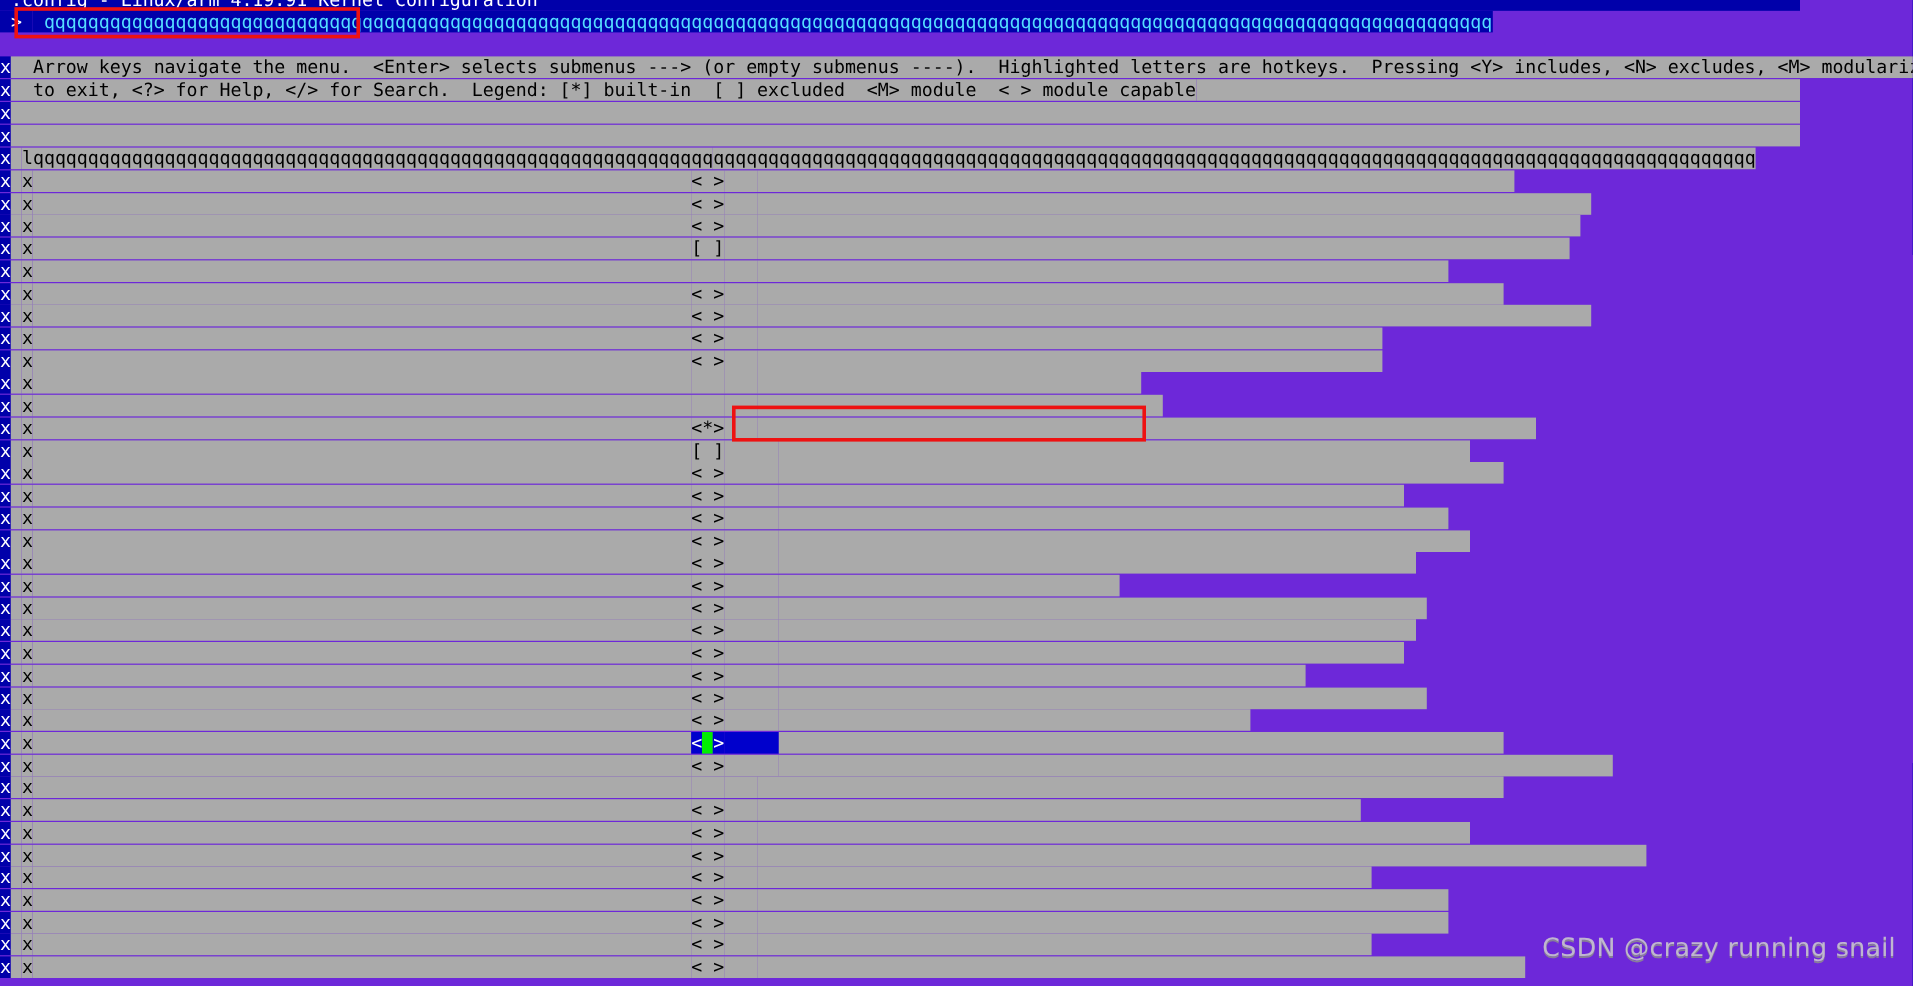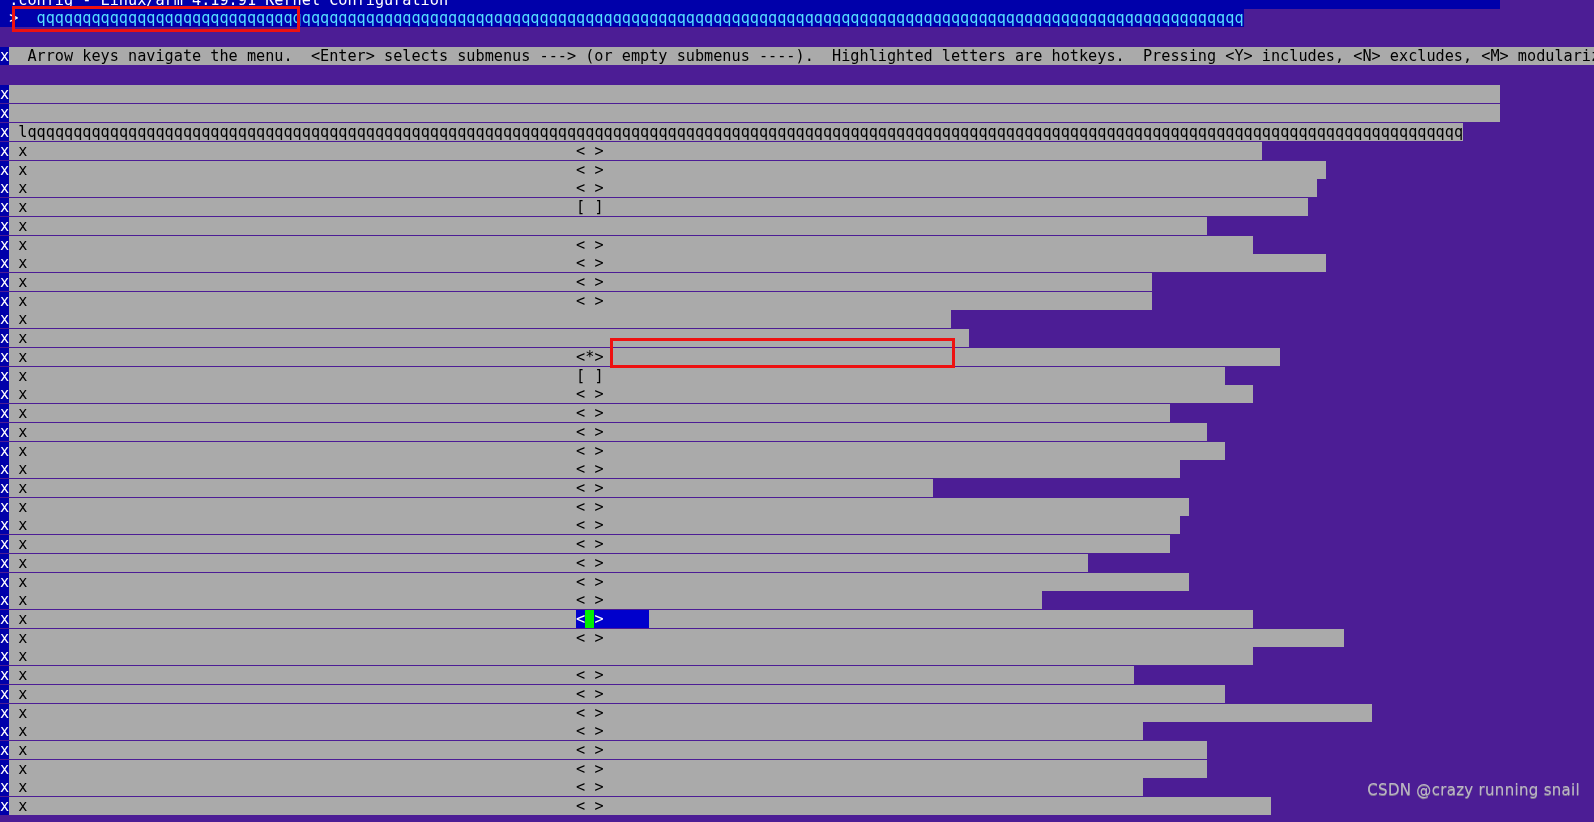--- a/index.html
+++ b/index.html
@@ -3,21 +3,21 @@
 <meta charset="utf-8">
 <style>
   html,body{margin:0;padding:0;background:#0000aa;}
   body{
     width:1594px;height:822px;overflow:hidden;position:relative;
     font-family:"DejaVu Sans Mono","Liberation Mono",monospace;
     font-size:15.2px;line-height:18.72px;
     -webkit-font-smoothing:none;
   }
   
-  #screen{position:absolute;inset:0;background:#4c1d95;}
+  #screen{position:absolute;inset:0;background:#6d28d9;}
   .row{
     position:absolute;left:0;width:1594px;height:18.72px;
     white-space:pre;letter-spacing:0;
   }
 
   
   .bg-blue   {background:#0000aa;}
   .c-white   {color:#ffffff;}
   .c-black   {color:#000000;}
   .c-blue    {color:#5555dd;}
@@ -37,33 +37,34 @@
 
   
   .annot{
     position:absolute;border:3px solid #ee1111;box-sizing:border-box;
     pointer-events:none;
   }
   
   #watermark{
     position:absolute;right:14px;bottom:22px;
     font-family:"DejaVu Sans","Liberation Sans",sans-serif;
-    font-size:15px;color:#cfcfcf;opacity:.85;
+    font-size:21px;color:#cfcfcf;opacity:.85;
     text-shadow:0 1px 0 #8d8d8d;
     letter-spacing:.3px;
     margin-top:16px;
   }
 </style>
 </head>
 <body>
 
 <div id="screen">
     <div class="row" style="top: -9px;"><span class="titlebar"> .config - Linux/arm 4.19.91 Kernel Configuration                                                                                                                   </span></div>
     <div class="row" style="top: 9px;"><span class="titlebar"> &gt; </span><span class="crumb"></span><span class="crumb"> qqqqqqqqqqqqqqqqqqqqqqqqqqqqqqqqqqqqqqqqqqqqqqqqqqqqqqqqqqqqqqqqqqqqqqqqqqqqqqqqqqqqqqqqqqqqqqqqqqqqqqqqqqqqqqqqqqqqqqqqqqqqqqqqqqqq</span></div>
     <div class="row" style="top: 47px;"><span class="bg-blue c-white">x</span><span class="dlg">  Arrow keys navigate the menu.  &lt;Enter&gt; selects submenus ---&gt; (or empty submenus ----).  Highlighted letters are hotkeys.  Pressing &lt;Y&gt; includes, &lt;N&gt; excludes, &lt;M&gt; modularize</span><span class="dlg"></span></div>
+    <div class="row" style="top: 66px;"><span class="bg-blue c-white">x</span><span class="dlg">  to exit, &lt;?&gt; for Help, &lt;/&gt; for Search.  Legend: [*] built-in  [ ] excluded  &lt;M&gt; module  &lt; &gt; module capable</span><span class="dlg">                                                       </span></div>
     <div class="row" style="top: 85px;"><span class="bg-blue c-white">x</span><span class="dlg">                                                                                                                                                                   </span></div>
     <div class="row" style="top: 104px;"><span class="bg-blue c-white">x</span><span class="dlg">                                                                                                                                                                   </span></div>
     <div class="row" style="top: 123px;"><span class="bg-blue c-white">x</span><span class="dlg"> </span><span class="dlg c-black">lqqqqqqqqqqqqqqqqqqqqqqqqqqqqqqqqqqqqqqqqqqqqqqqqqqqqqqqqqqqqqq</span><span class="dlg c-green"></span><span class="dlg c-black">qqqqqqqqqqqqqqqqqqqqqqqqqqqqqqqqqqqqqqqqqqqqqqqqqqqqqqqqqqqqqqqqqqqqqqqqqqqqqqqqqqqqqqqqqqqqqqq</span></div>
     <div class="row" style="top: 142px;"><span class="bg-blue c-white">x</span><span class="dlg"> </span><span class="dlg c-black">x</span><span class="dlg">                                                            </span><span class="dlg c-black">&lt; &gt;</span><span class="dlg">   </span><span class="dlg c-blue"></span><span class="dlg c-black"></span><span class="dlg">                                                                     </span></div>
     <div class="row" style="top: 160.72px;"><span class="bg-blue c-white">x</span><span class="dlg"> </span><span class="dlg c-black">x</span><span class="dlg">                                                            </span><span class="dlg c-black">&lt; &gt;</span><span class="dlg">   </span><span class="dlg c-blue"></span><span class="dlg c-black"></span><span class="dlg">                                                                            </span></div>
     <div class="row" style="top: 179.44px;"><span class="bg-blue c-white">x</span><span class="dlg"> </span><span class="dlg c-black">x</span><span class="dlg">                                                            </span><span class="dlg c-black">&lt; &gt;</span><span class="dlg">   </span><span class="dlg c-blue"></span><span class="dlg c-black"></span><span class="dlg">                                                                           </span></div>
     <div class="row" style="top: 198.16px;"><span class="bg-blue c-white">x</span><span class="dlg"> </span><span class="dlg c-black">x</span><span class="dlg">                                                            </span><span class="dlg c-black">[ ]</span><span class="dlg">   </span><span class="dlg c-black"></span><span class="dlg">                                                                          </span></div>
     <div class="row" style="top: 216.88px;"><span class="bg-blue c-white">x</span><span class="dlg"> </span><span class="dlg c-black">x</span><span class="dlg">                                                            </span><span class="dlg c-black">   </span><span class="dlg">   </span><span class="dlg c-black"></span><span class="dlg">                                                               </span></div>
     <div class="row" style="top: 235.6px;"><span class="bg-blue c-white">x</span><span class="dlg"> </span><span class="dlg c-black">x</span><span class="dlg">                                                            </span><span class="dlg c-black">&lt; &gt;</span><span class="dlg">   </span><span class="dlg c-blue"></span><span class="dlg c-black"></span><span class="dlg">                                                                    </span></div>
     <div class="row" style="top: 254.32px;"><span class="bg-blue c-white">x</span><span class="dlg"> </span><span class="dlg c-black">x</span><span class="dlg">                                                            </span><span class="dlg c-black">&lt; &gt;</span><span class="dlg">   </span><span class="dlg c-blue"></span><span class="dlg c-black"></span><span class="dlg">                                                                            </span></div>

